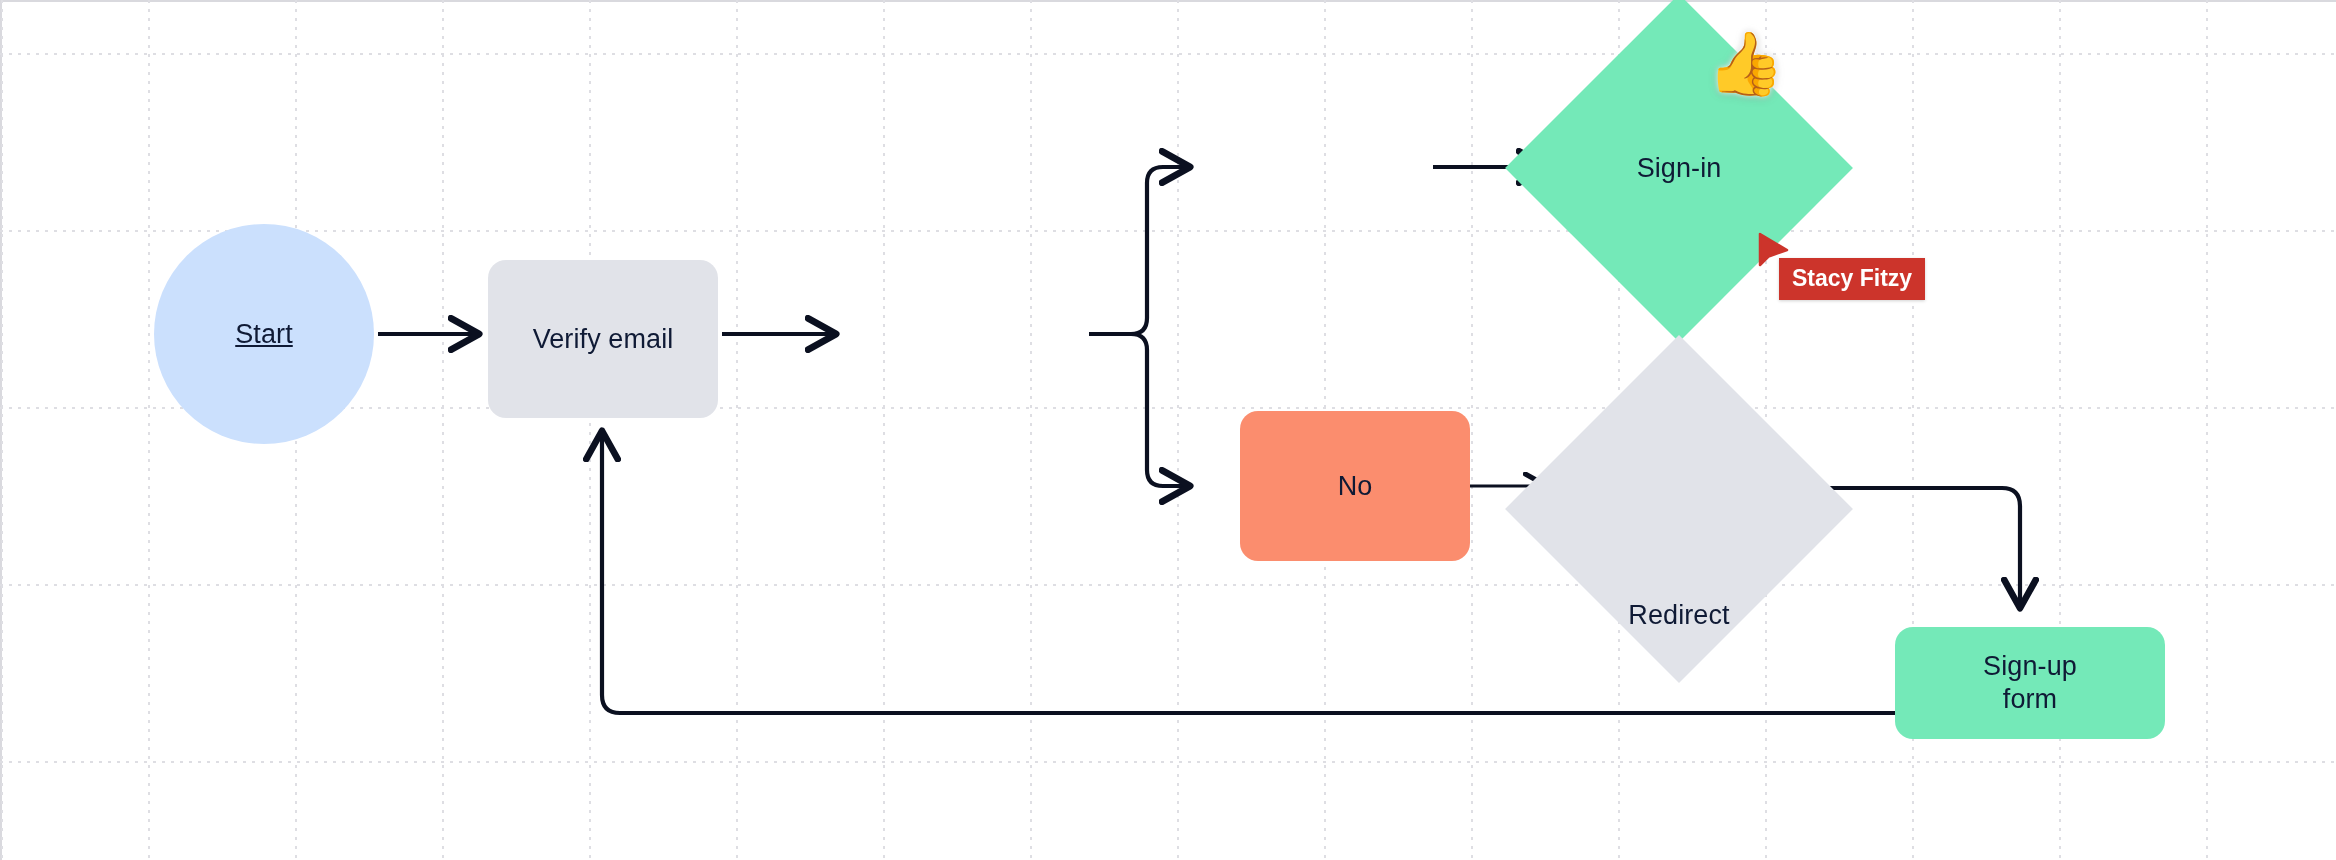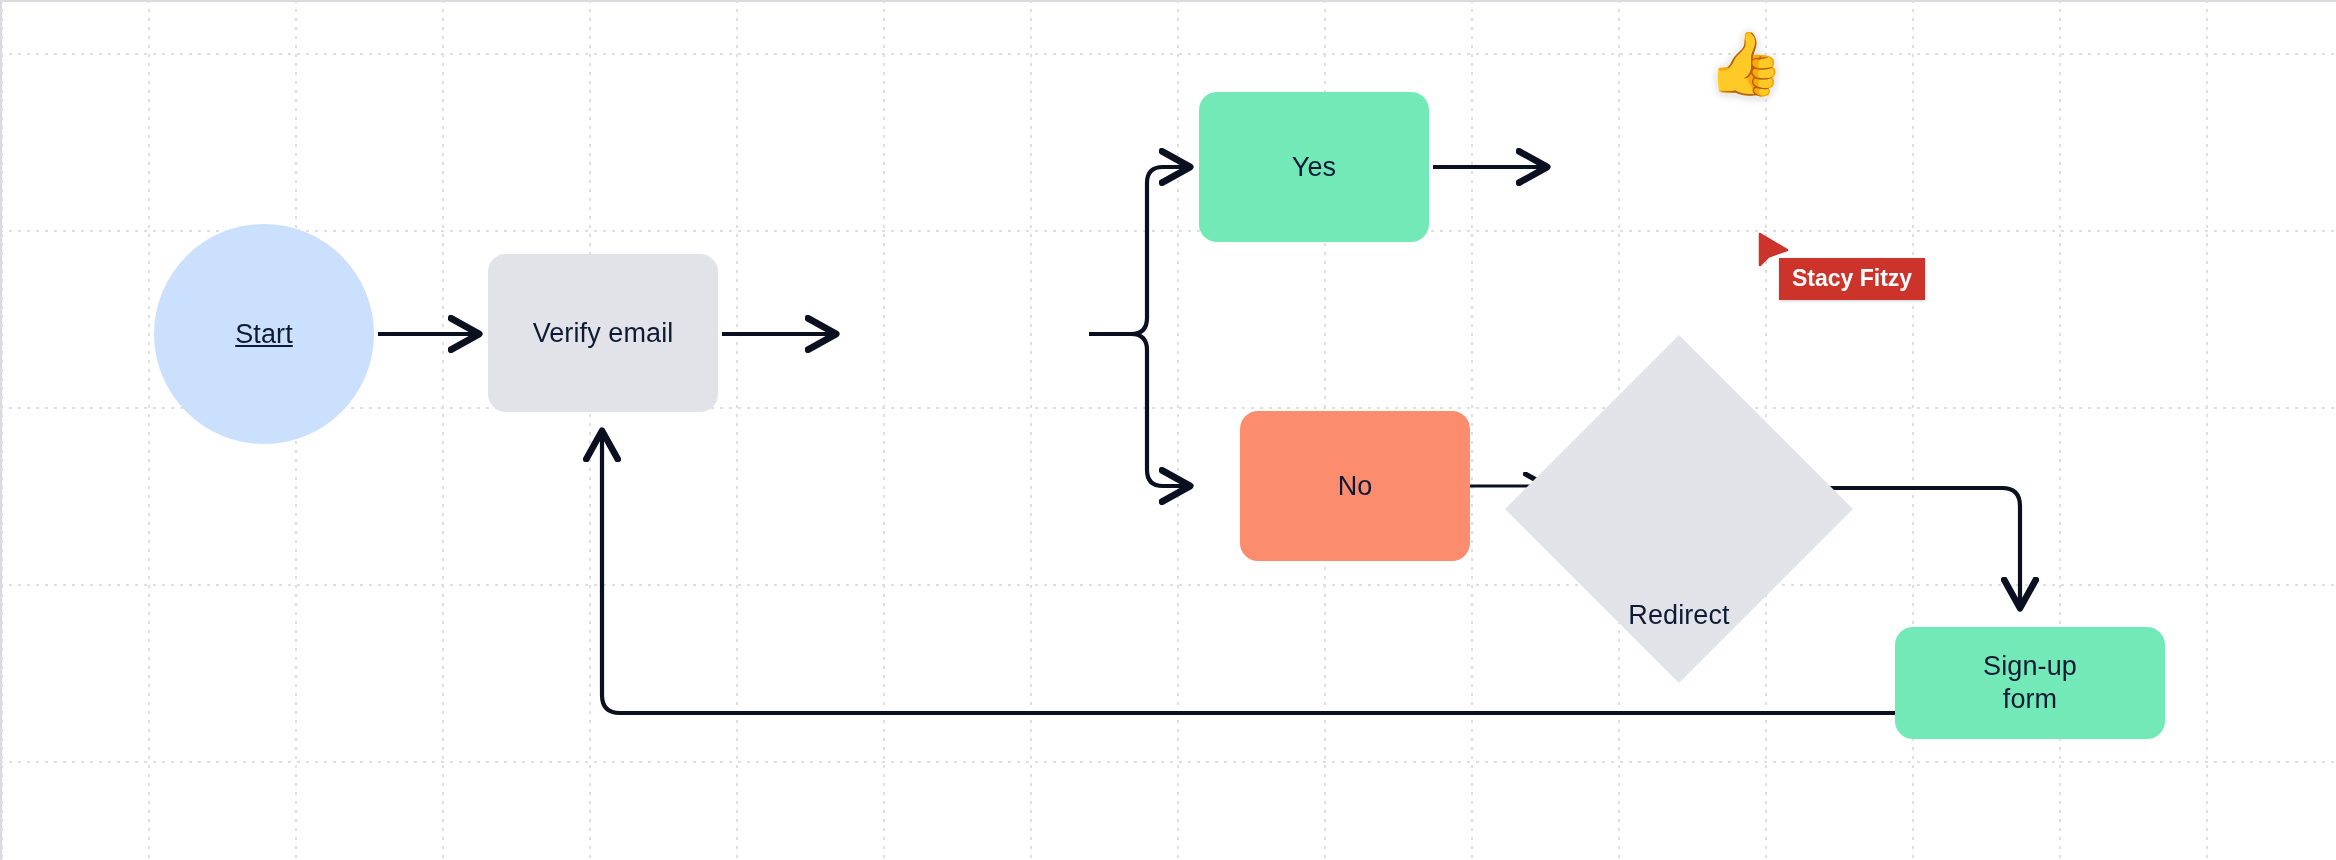--- a/index.html
+++ b/index.html
@@ -150,29 +150,30 @@
       <path d="M 1800 488 L 2002 488 Q 2020 488 2020 506 L 2020 607" marker-end="url(#arrow)"></path>
 
       <path d="M 1895 713 L 620 713 Q 602 713 602 695 L 602 432" marker-end="url(#arrow)"></path>
     </g>
   </svg>
 
   <div class="node node-circle" style="left:154px; top:224px; width:220px; height:220px; background:#cbe0fd;">
     <span class="label">Start</span>
   </div>
 
-  <div class="node node-rect" style="left:488px; top:254px; width:230px; height:158px; background:#e1e3e9;">
+  <div class="node node-rect" style="left:488px; top:260px; width:230px; height:158px; background:#e1e3e9;">
     <span class="label">Verify email</span>
   </div>
 
 
-  <div class="node node-rect" style="left:1199px; top:92px; width:230px; height:150px; background:#74e9b8;">
-    <span class="label">Yes</span>
+
+  <div class="node node-diamond" style="left:1556px; top:45px; width:246px; height:246px;">
+    <span class="dia-shape" style="background:#74e9b8;"></span>
+    <span class="label">Sign-in</span>
   </div>
-
 
   <div class="node node-rect" style="left:1199px; top:411px; width:230px; height:150px; background:#fb8d6e;margin-left:41px;">
     <span class="label">No</span>
   </div>
 
   <div class="node node-diamond" style="left:1556px; top:386px; width:246px; height:246px;align-items:flex-end;">
     <span class="dia-shape" style="background:#e1e3e9;"></span>
     <span class="label">Redirect</span>
   </div>
 

